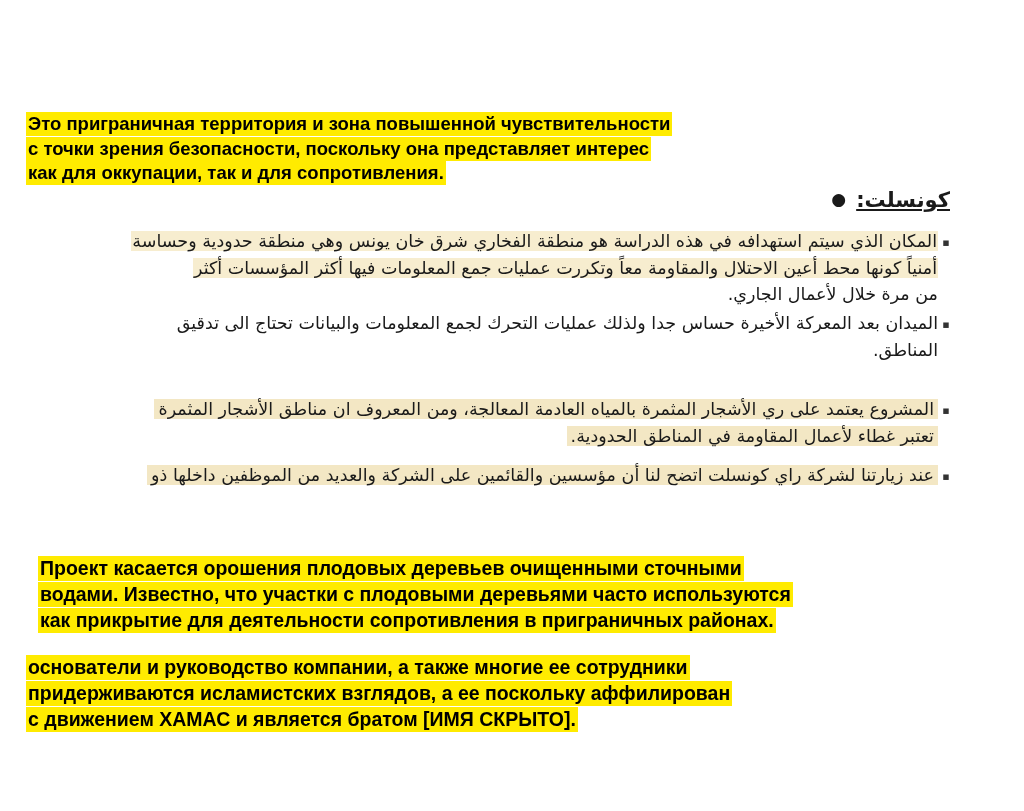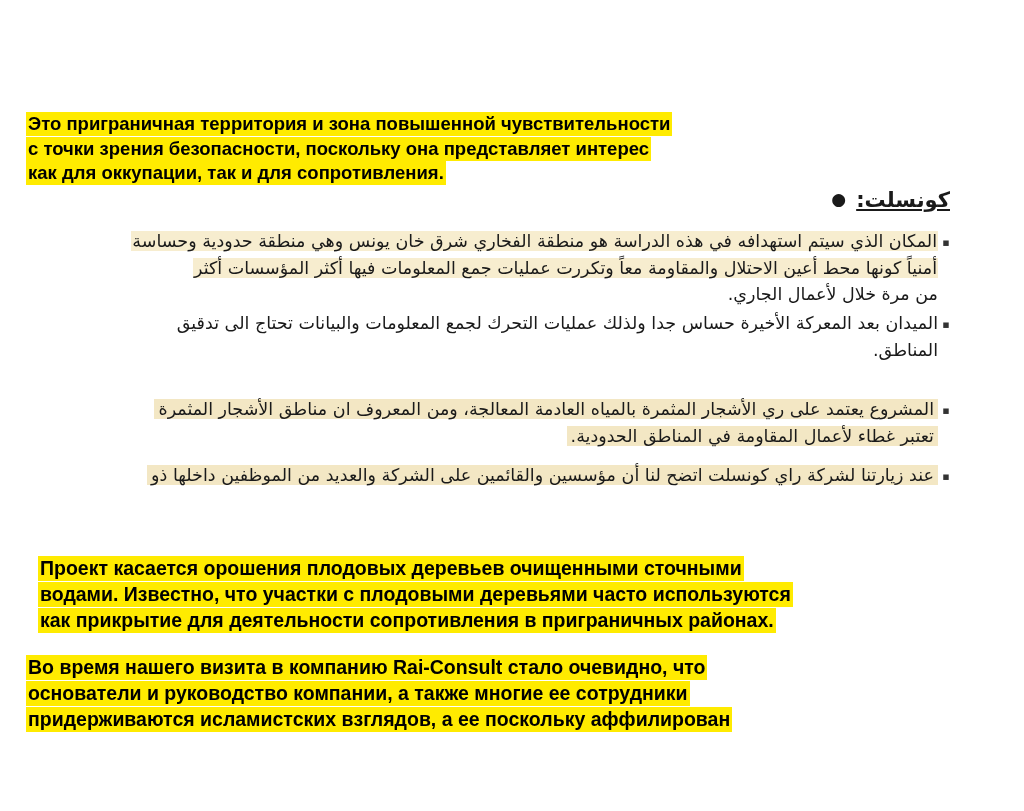--- a/index.html
+++ b/index.html
@@ -179,18 +179,18 @@
     </div>
   </div>
 
   <div class="ru-block" id="ru-mid">
     <span class="ln"><span class="hl">Проект касается орошения плодовых деревьев очищенными сточными</span></span>
     <span class="ln"><span class="hl">водами. Известно, что участки с плодовыми деревьями часто используются</span></span>
     <span class="ln"><span class="hl">как прикрытие для деятельности сопротивления в приграничных районах.</span></span>
   </div>
 
   <div class="ru-block" id="ru-bottom">
-    <span class="ln"><span class="hl">Во время нашего визита в компанию Rai-Consult стало очевидно, что</span></span>
     <span class="ln"><span class="hl">основатели и руководство компании, а также многие ее сотрудники</span></span>
     <span class="ln"><span class="hl">придерживаются исламистских взглядов, а ее поскольку аффилирован</span></span>
+    <span class="ln"><span class="hl">с движением ХАМАС и является братом [ИМЯ СКРЫТО].</span></span>
   </div>
 
 </div>
 
 </body></html>

